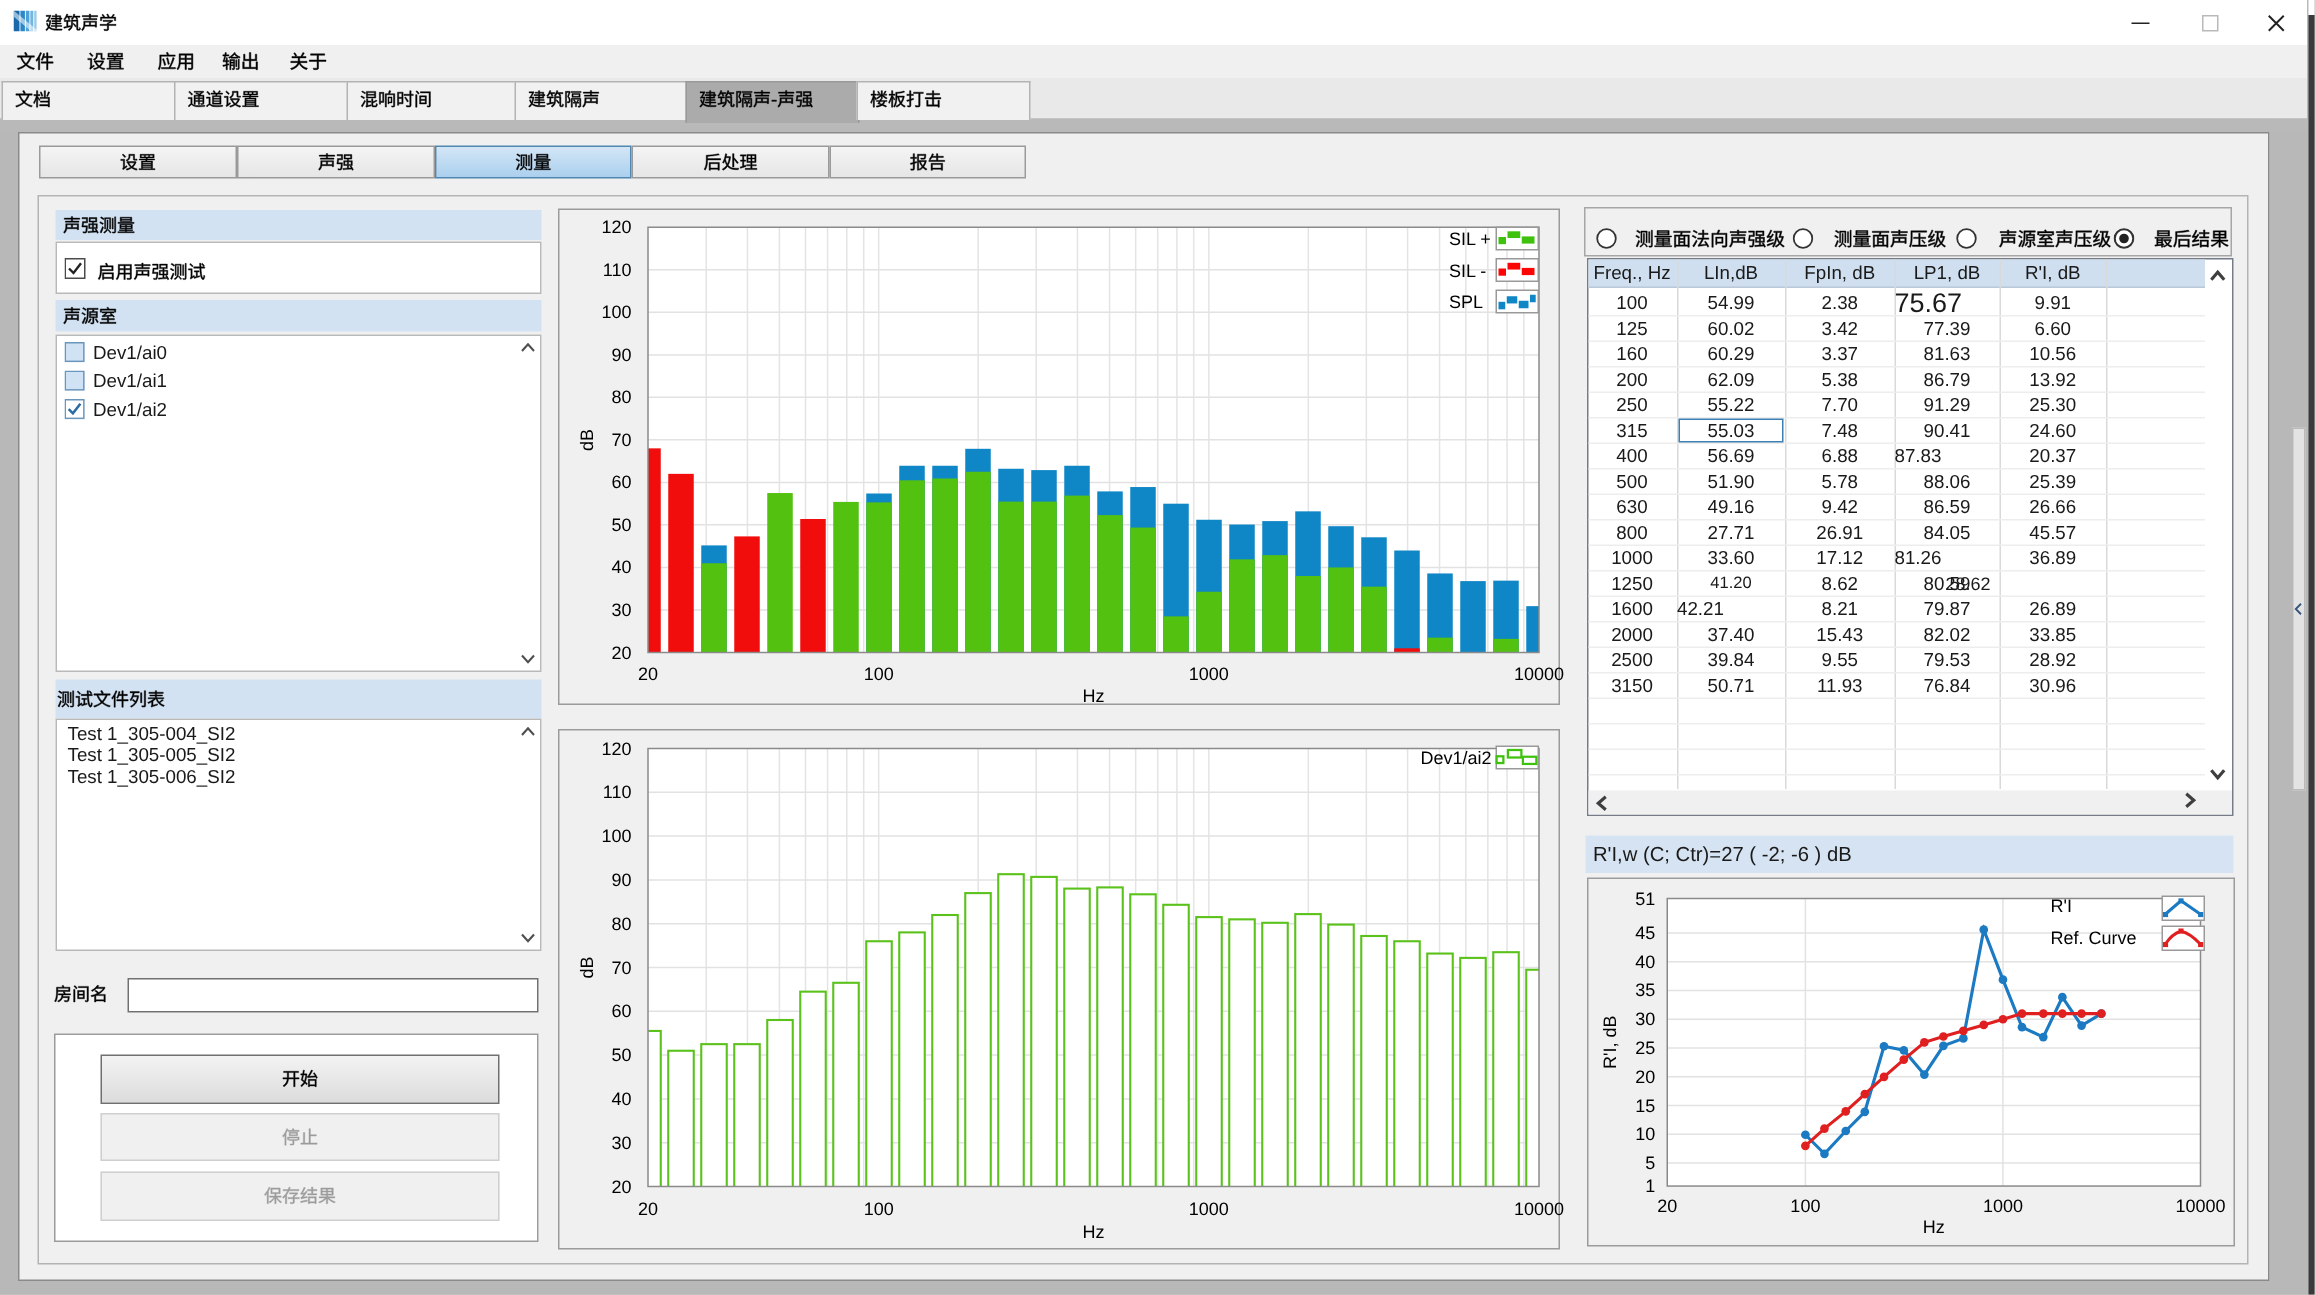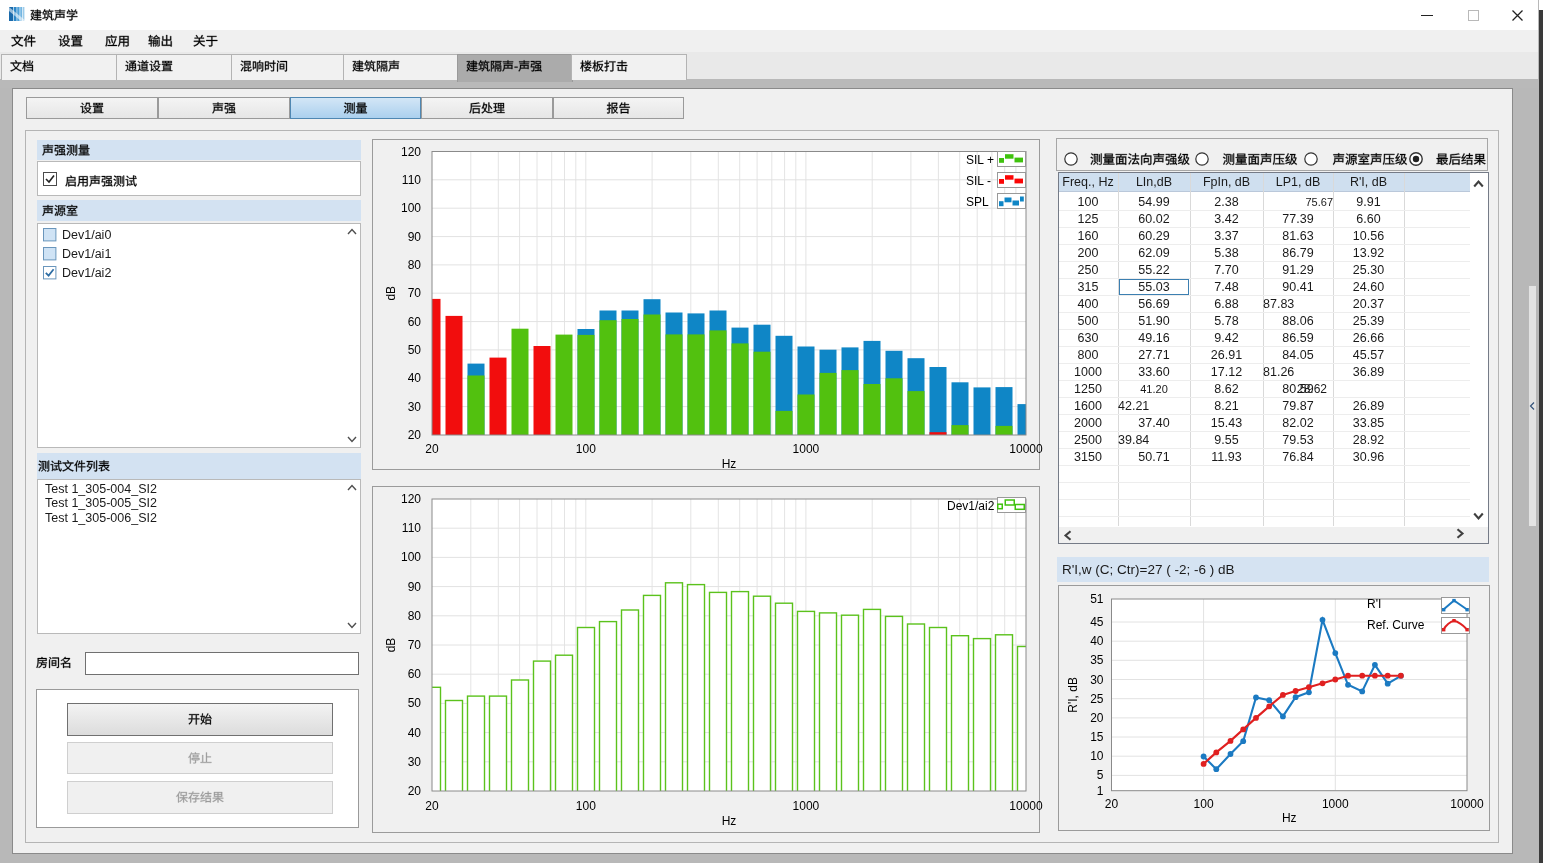--- a/index.html
+++ b/index.html
@@ -346,21 +346,21 @@
     <div style="position:absolute;left:1059px;top:414px;width:411px;height:1px;background:#ededed"></div>
     <div style="position:absolute;left:1059px;top:431px;width:411px;height:1px;background:#ededed"></div>
     <div style="position:absolute;left:1059px;top:448px;width:411px;height:1px;background:#ededed"></div>
     <div style="position:absolute;left:1059px;top:465px;width:411px;height:1px;background:#ededed"></div>
     <div style="position:absolute;left:1059px;top:482px;width:411px;height:1px;background:#ededed"></div>
     <div style="position:absolute;left:1059px;top:499px;width:411px;height:1px;background:#ededed"></div>
     <div style="position:absolute;left:1059px;top:516px;width:411px;height:1px;background:#ededed"></div>
     <div style="position:absolute;left:1058px;top:194px;width:60px;height:16px;line-height:16px;font-size:12.5px;text-align:center">100</div>
     <div style="position:absolute;left:1118px;top:194px;width:72px;height:16px;line-height:16px;font-size:12.5px;text-align:center">54.99</div>
     <div style="position:absolute;left:1190px;top:194px;width:73px;height:16px;line-height:16px;font-size:12.5px;text-align:center">2.38</div>
-    <div style="position:absolute;left:1263px;top:194px;width:70px;height:16px;line-height:16px;font-size:11px;text-align:right">75.67</div>
+    <div style="position:absolute;left:1263px;top:194px;width:70px;height:16px;line-height:16px;font-size:18px;text-align:left">75.67</div>
     <div style="position:absolute;left:1333px;top:194px;width:71px;height:16px;line-height:16px;font-size:12.5px;text-align:center">9.91</div>
     <div style="position:absolute;left:1058px;top:211px;width:60px;height:16px;line-height:16px;font-size:12.5px;text-align:center">125</div>
     <div style="position:absolute;left:1118px;top:211px;width:72px;height:16px;line-height:16px;font-size:12.5px;text-align:center">60.02</div>
     <div style="position:absolute;left:1190px;top:211px;width:73px;height:16px;line-height:16px;font-size:12.5px;text-align:center">3.42</div>
     <div style="position:absolute;left:1263px;top:211px;width:70px;height:16px;line-height:16px;font-size:12.5px;text-align:center">77.39</div>
     <div style="position:absolute;left:1333px;top:211px;width:71px;height:16px;line-height:16px;font-size:12.5px;text-align:center">6.60</div>
     <div style="position:absolute;left:1058px;top:228px;width:60px;height:16px;line-height:16px;font-size:12.5px;text-align:center">160</div>
     <div style="position:absolute;left:1118px;top:228px;width:72px;height:16px;line-height:16px;font-size:12.5px;text-align:center">60.29</div>
     <div style="position:absolute;left:1190px;top:228px;width:73px;height:16px;line-height:16px;font-size:12.5px;text-align:center">3.37</div>
     <div style="position:absolute;left:1263px;top:228px;width:70px;height:16px;line-height:16px;font-size:12.5px;text-align:center">81.63</div>
@@ -414,21 +414,21 @@
     <div style="position:absolute;left:1118px;top:398px;width:72px;height:16px;line-height:16px;font-size:12.5px;text-align:left">42.21</div>
     <div style="position:absolute;left:1190px;top:398px;width:73px;height:16px;line-height:16px;font-size:12.5px;text-align:center">8.21</div>
     <div style="position:absolute;left:1263px;top:398px;width:70px;height:16px;line-height:16px;font-size:12.5px;text-align:center">79.87</div>
     <div style="position:absolute;left:1333px;top:398px;width:71px;height:16px;line-height:16px;font-size:12.5px;text-align:center">26.89</div>
     <div style="position:absolute;left:1058px;top:415px;width:60px;height:16px;line-height:16px;font-size:12.5px;text-align:center">2000</div>
     <div style="position:absolute;left:1118px;top:415px;width:72px;height:16px;line-height:16px;font-size:12.5px;text-align:center">37.40</div>
     <div style="position:absolute;left:1190px;top:415px;width:73px;height:16px;line-height:16px;font-size:12.5px;text-align:center">15.43</div>
     <div style="position:absolute;left:1263px;top:415px;width:70px;height:16px;line-height:16px;font-size:12.5px;text-align:center">82.02</div>
     <div style="position:absolute;left:1333px;top:415px;width:71px;height:16px;line-height:16px;font-size:12.5px;text-align:center">33.85</div>
     <div style="position:absolute;left:1058px;top:432px;width:60px;height:16px;line-height:16px;font-size:12.5px;text-align:center">2500</div>
-    <div style="position:absolute;left:1118px;top:432px;width:72px;height:16px;line-height:16px;font-size:12.5px;">39.84</div>
+    <div style="position:absolute;left:1118px;top:432px;width:72px;height:16px;line-height:16px;font-size:12.5px;text-align:center">39.84</div>
     <div style="position:absolute;left:1190px;top:432px;width:73px;height:16px;line-height:16px;font-size:12.5px;text-align:center">9.55</div>
     <div style="position:absolute;left:1263px;top:432px;width:70px;height:16px;line-height:16px;font-size:12.5px;text-align:center">79.53</div>
     <div style="position:absolute;left:1333px;top:432px;width:71px;height:16px;line-height:16px;font-size:12.5px;text-align:center">28.92</div>
     <div style="position:absolute;left:1058px;top:449px;width:60px;height:16px;line-height:16px;font-size:12.5px;text-align:center">3150</div>
     <div style="position:absolute;left:1118px;top:449px;width:72px;height:16px;line-height:16px;font-size:12.5px;text-align:center">50.71</div>
     <div style="position:absolute;left:1190px;top:449px;width:73px;height:16px;line-height:16px;font-size:12.5px;text-align:center">11.93</div>
     <div style="position:absolute;left:1263px;top:449px;width:70px;height:16px;line-height:16px;font-size:12.5px;text-align:center">76.84</div>
     <div style="position:absolute;left:1333px;top:449px;width:71px;height:16px;line-height:16px;font-size:12.5px;text-align:center">30.96</div>
     <div style="position:absolute;left:1118.5px;top:278.5px;width:70.5px;height:16.5px;border:1.5px solid #3c7fb1;box-sizing:border-box"></div>
     <svg style="position:absolute;left:1473px;top:179px" width="11" height="10">

